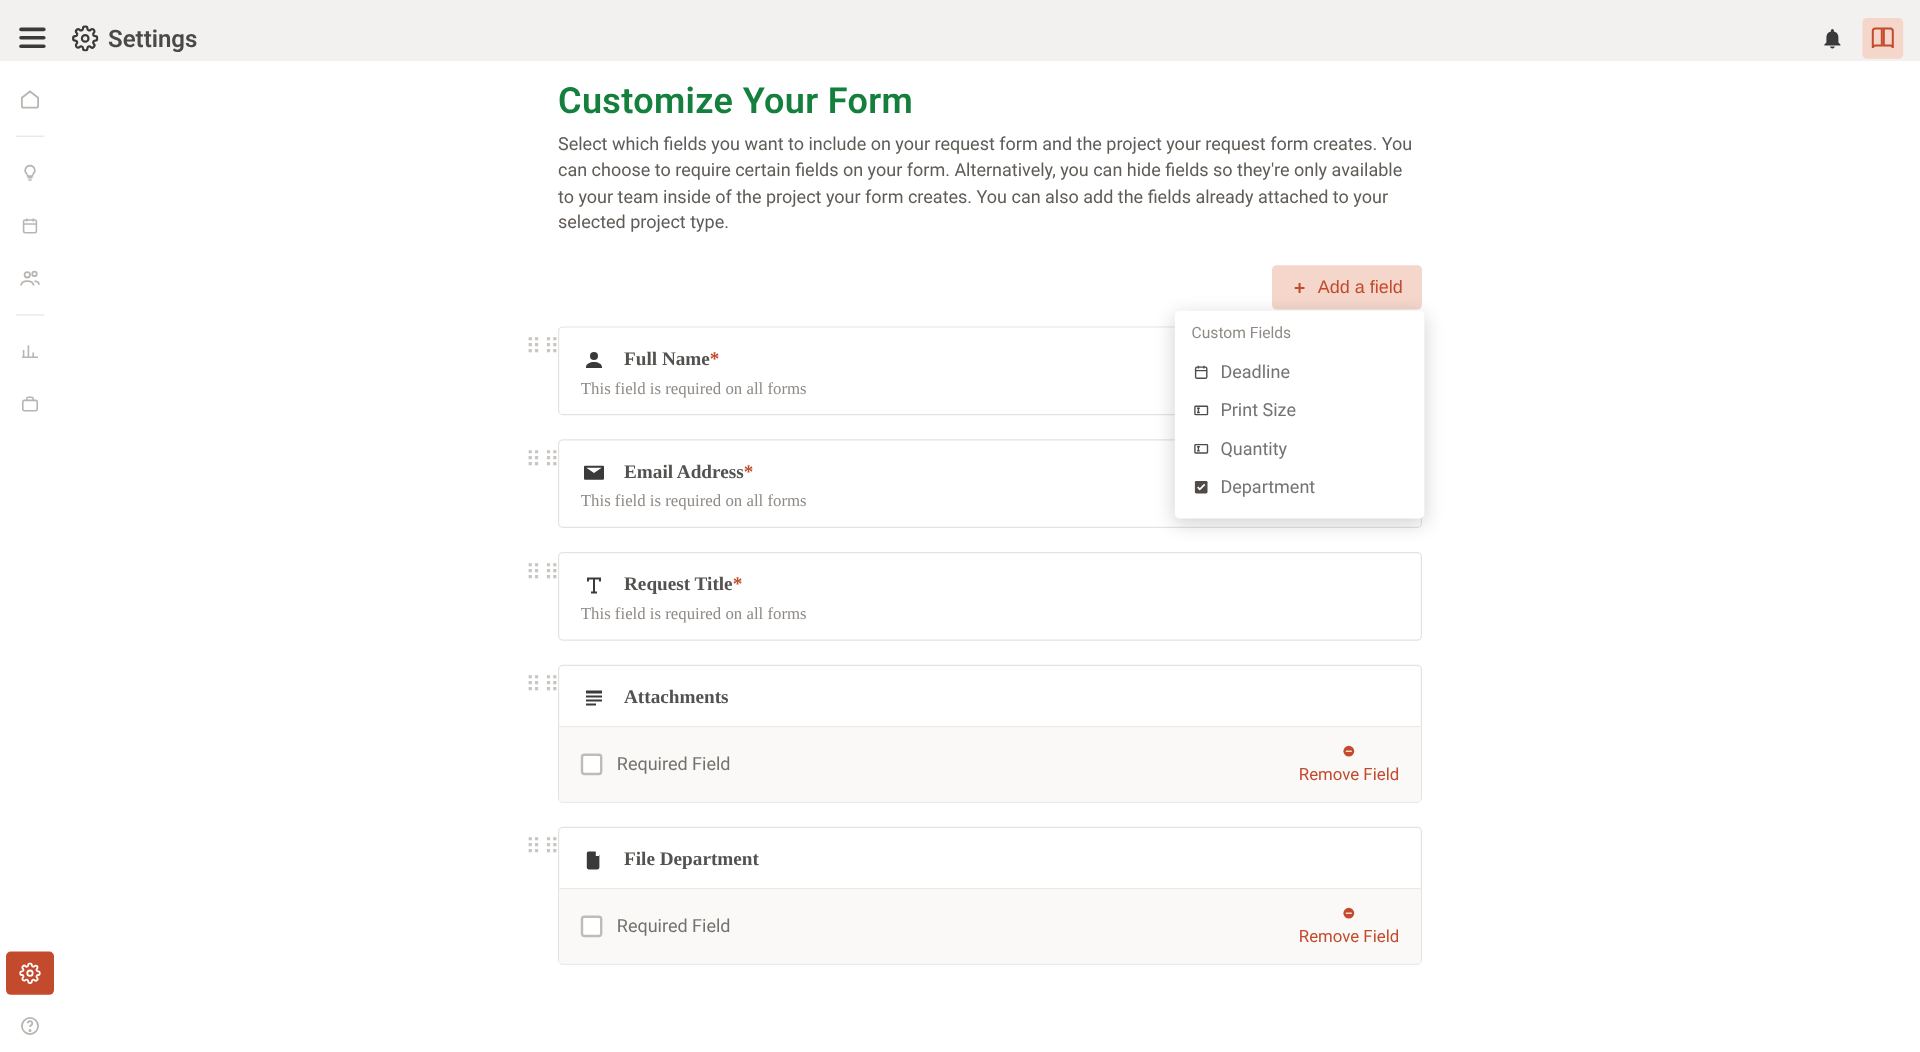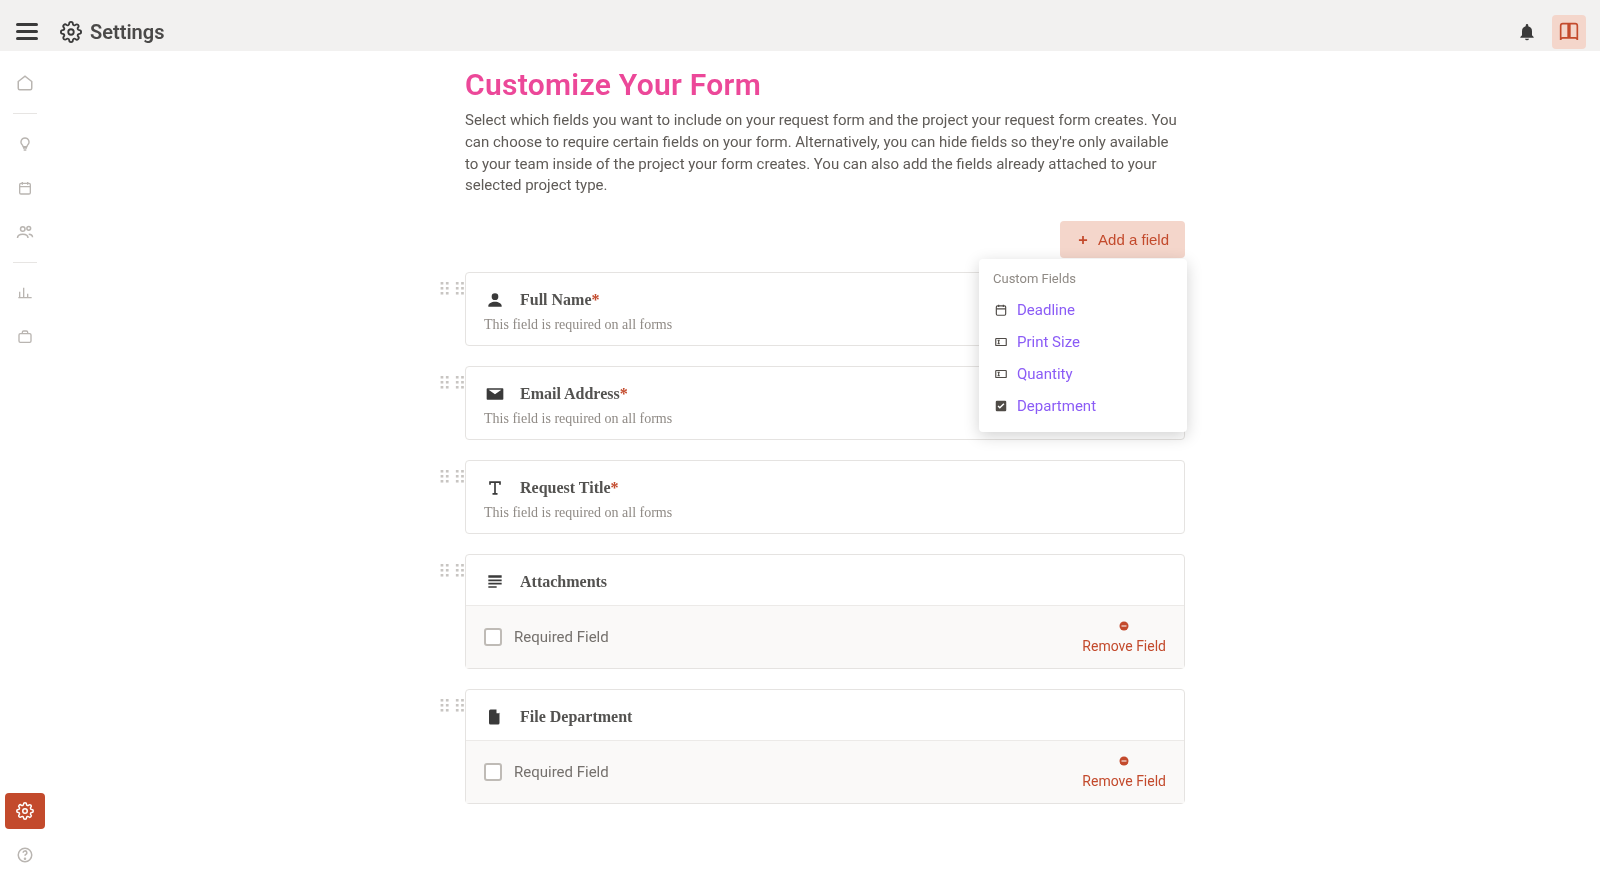--- a/index.html
+++ b/index.html
@@ -88,21 +88,21 @@
   }
   .content {
     width: 720px;
     margin: 0 auto;
     padding-top: 16px;
     position:relative;
   }
   .content h1 {
     font-size: 30px;
     font-weight: 600;
-    color: #ec4899;
+    color: #15803d;
     letter-spacing: .3px;
   }
   .content p.desc {
     margin-top: 8px;
     color:#5f5b57;
     font-size:15px;
     line-height: 1.45;
   }
 
   .actions-row {
@@ -215,21 +215,21 @@
     padding: 0 14px;
     font-size:13px;
     color:#8f8a85;
     margin-bottom:8px;
   }
   .pop-item {
     padding: 7px 14px;
     display:flex;
     align-items:center;
     gap:8px;
-    color:#8b5cf6;
+    color:#737373;
     font-size:15px;
     cursor:pointer;
   }
   .pop-item .ico {
     width:16px; height:16px;
     display:inline-flex; align-items:center; justify-content:center;
     color:#4f4b47;
   }
 
   svg { display:block; }

